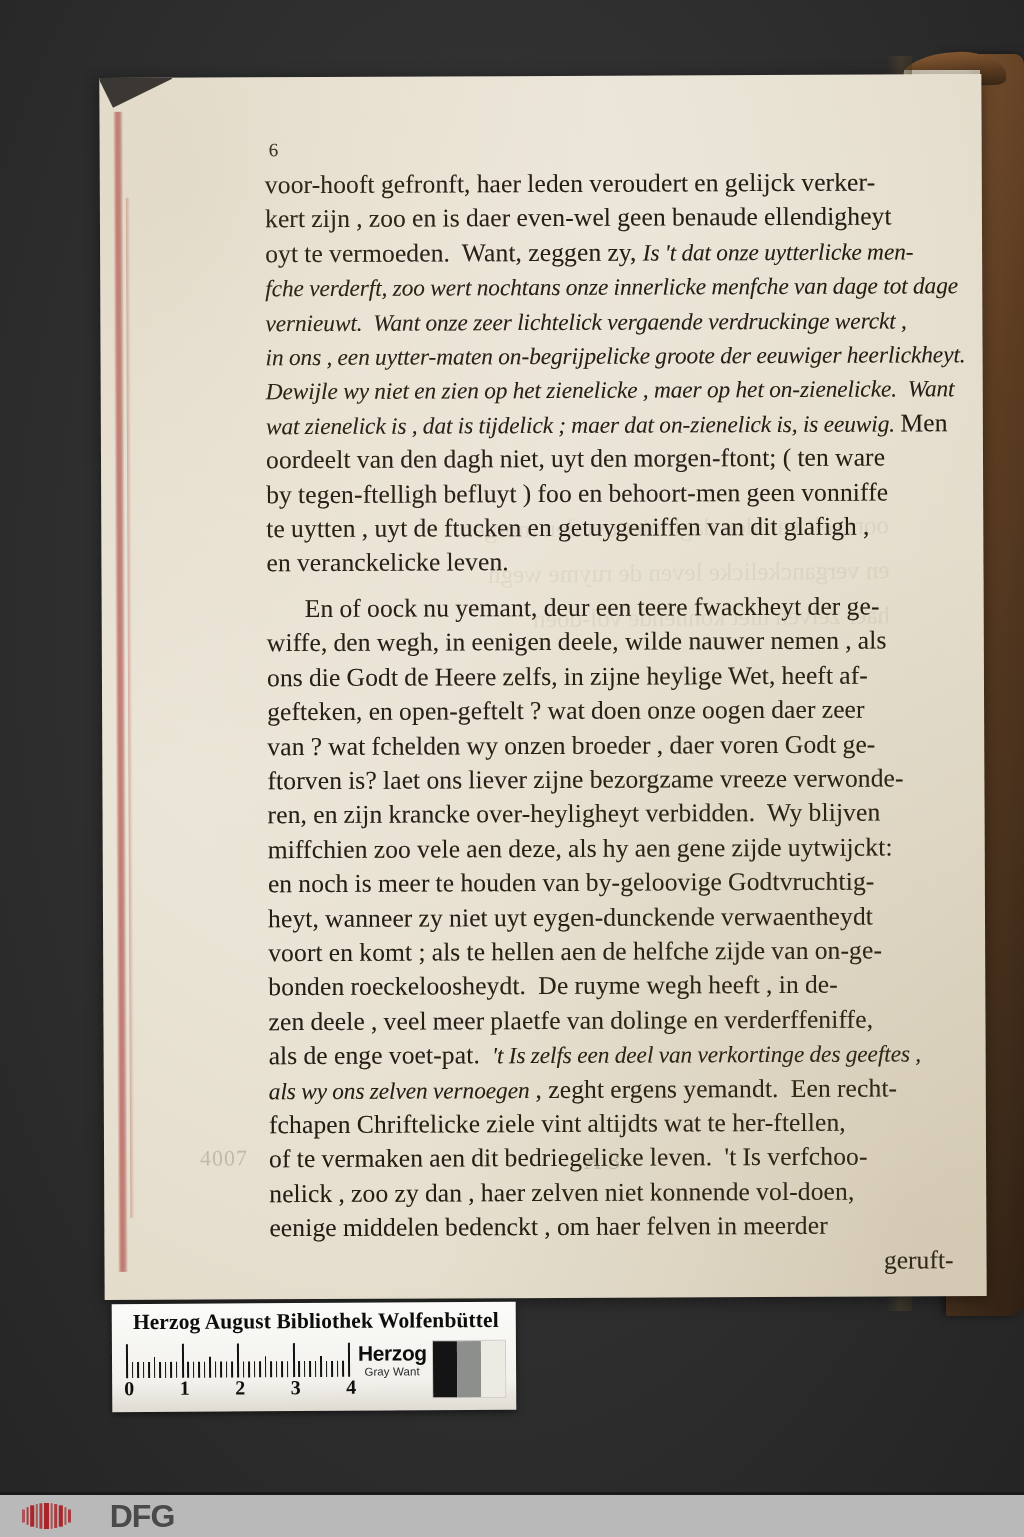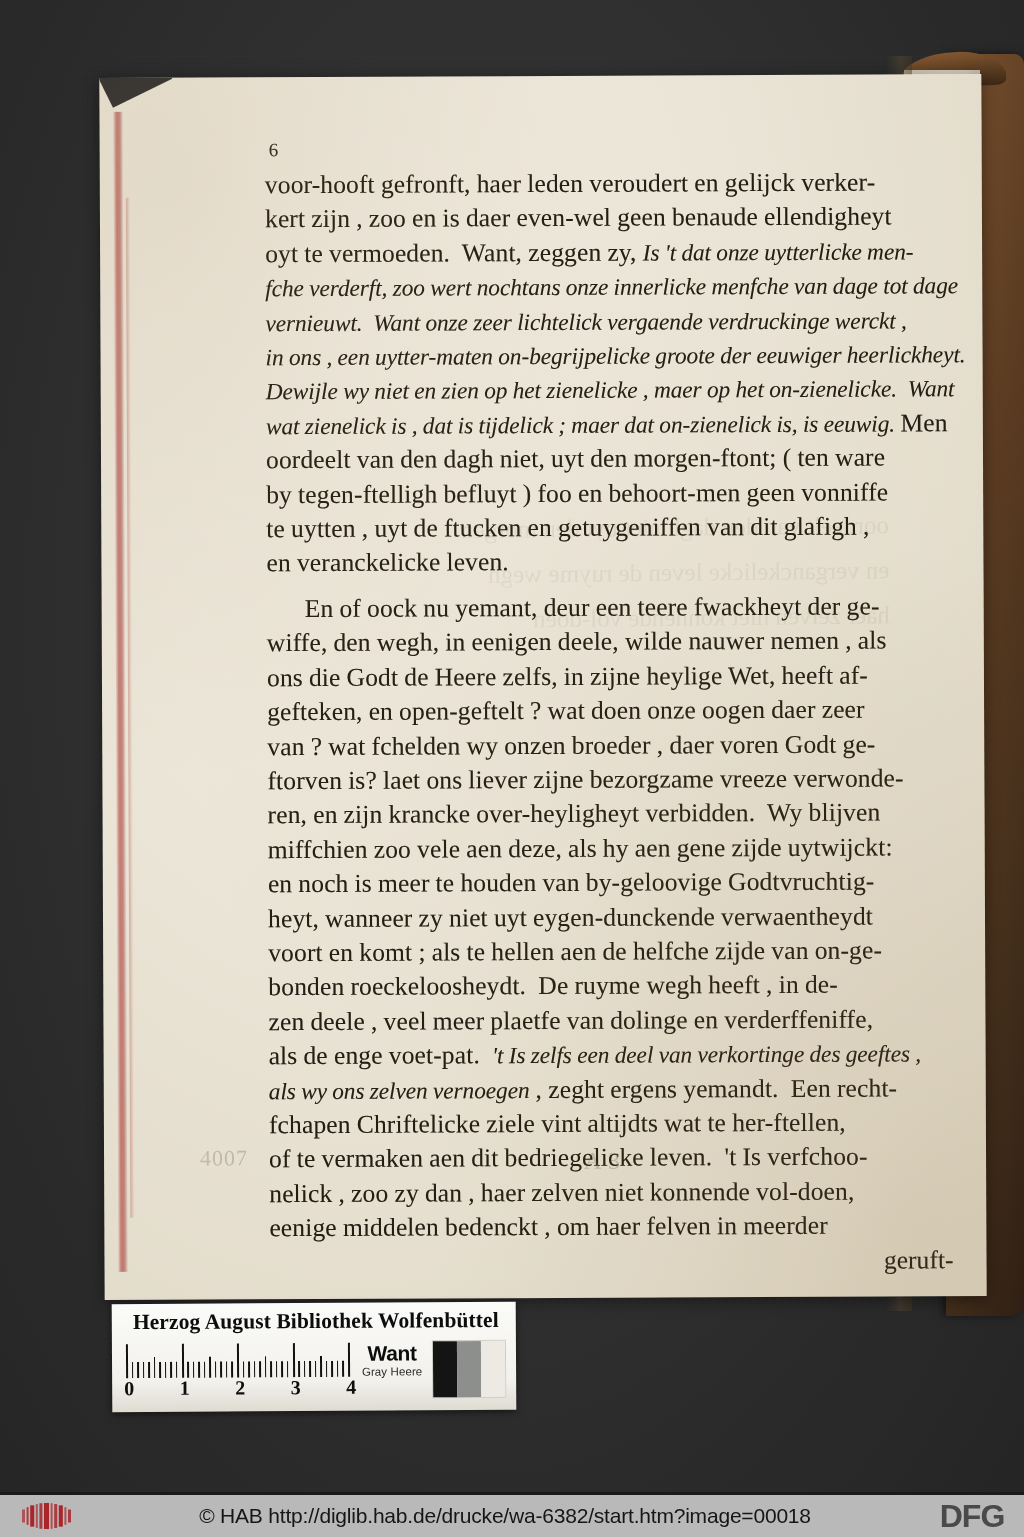--- a/index.html
+++ b/index.html
@@ -505,22 +505,22 @@
       </div>
     <div class="ruler-nums" id="rulerNums">
         <span style="left: 3px;">0</span>
         <span style="left: 58.5px;">1</span>
         <span style="left: 114px;">2</span>
         <span style="left: 169.5px;">3</span>
         <span style="left: 225px;">4</span>
       </div>
 
     <div class="kodak-wrap">
-      <div class="kodak">Want</div>
-      <div class="grayscale-label">Gray Heere</div>
+      <div class="kodak">Herzog</div>
+      <div class="grayscale-label">Gray Want</div>
     </div>
 
     <div class="patches" id="patches">
         <div style="background: rgb(20, 20, 20);"></div>
         <div style="background: rgb(141, 143, 141);"></div>
         <div style="background: rgb(236, 234, 227);"></div>
       </div>
   </div>
 
   <div class="footer-topline"></div>
@@ -535,17 +535,16 @@
             <rect x="20.4" y="0.2599999999999998" width="3" height="25.48" fill="#a81c22" opacity="0.8"></rect>
             <rect x="25" y="0" width="5" height="26" fill="#a81c22" opacity="0.95"></rect>
             <rect x="31.6" y="0.2599999999999998" width="2" height="25.48" fill="#a81c22" opacity="0.65"></rect>
             <rect x="35.2" y="1.040000000000001" width="3" height="23.919999999999998" fill="#a81c22" opacity="0.8"></rect>
             <rect x="39.800000000000004" y="2.34" width="4" height="21.32" fill="#a81c22" opacity="0.95"></rect>
             <rect x="45.400000000000006" y="4.16" width="2" height="17.68" fill="#a81c22" opacity="0.65"></rect>
             <rect x="49.00000000000001" y="6.5" width="3" height="13" fill="#a81c22" opacity="0.8"></rect>
           </g>
       </svg>
     </div>
-    <div class="footer-credit">© HAB http://diglib.hab.de/drucke/wa-6382/start.htm?image=00018</div>
     <div class="footer-dfg">DFG</div>
   </div>
 
 </div>
 
 </body></html>

